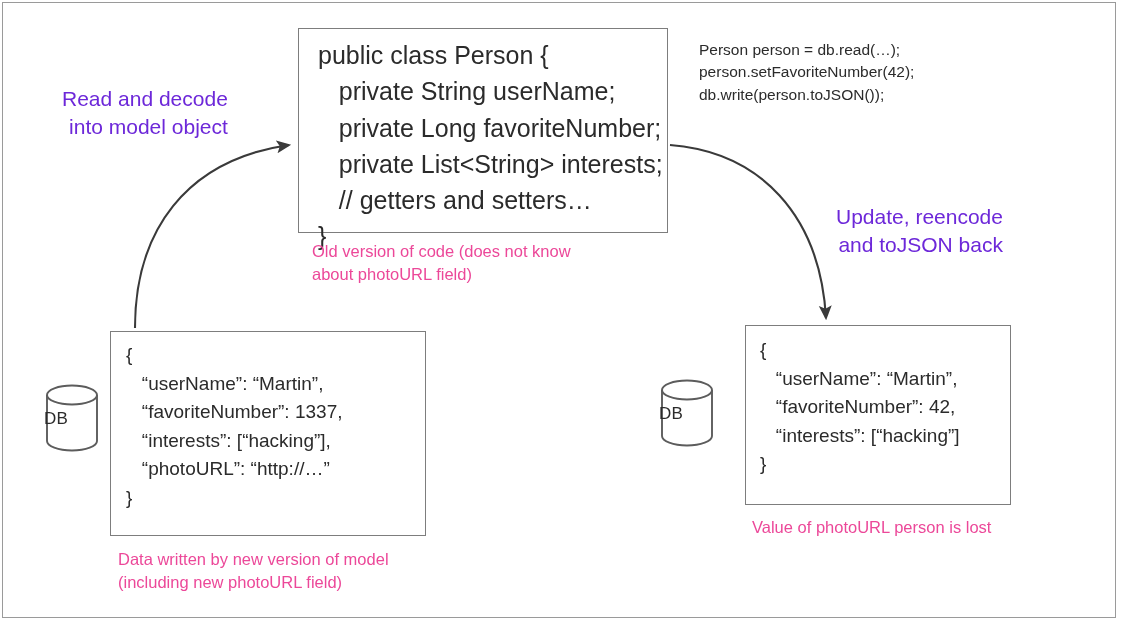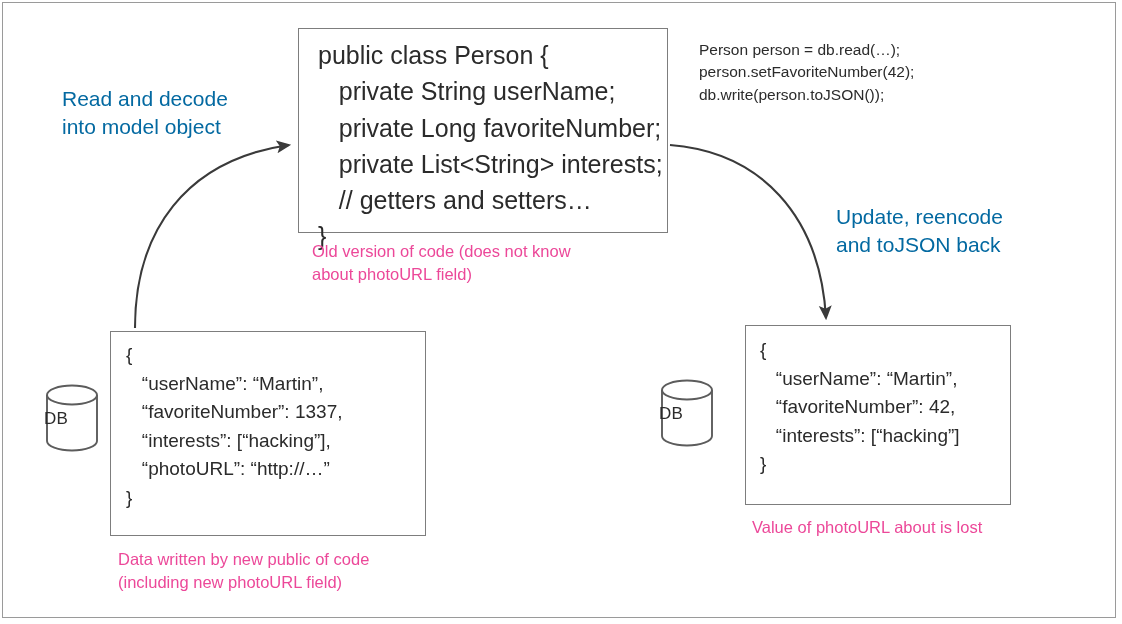--- a/index.html
+++ b/index.html
@@ -90,23 +90,24 @@
   }
   #json-right-text {
     left: 760px;
     top: 336px;
     font-size: 19px;
     line-height: 1.5;
   }
 
   .annotation {
     position: absolute;
-    color: #0369a1;
+    color: #6d28d9;
     white-space: pre;
     line-height: 1.35;
+    text-align: right;
   }
   #anno-read {
     left: 62px;
     top: 85px;
     font-size: 21px;
   }
   #anno-update {
     left: 836px;
     top: 203px;
     font-size: 21px;
@@ -210,34 +211,34 @@
     <span class="db-label">DB</span>
   </div>
 
   <div id="json-left-box" class="box"></div>
   <div id="json-left-text" class="codetext">{
    “userName”: “Martin”,
    “favoriteNumber”: 1337,
    “interests”: [“hacking”],
    “photoURL”: “http://…”
 }</div>
-  <div id="caption-left" class="caption">Data written by new public of code
+  <div id="caption-left" class="caption">Data written by new version of model
 (including new photoURL field)</div>
 
   <svg id="db-right" class="db-icon" width="56" height="74">
     <ellipse cx="28" cy="12" rx="25" ry="9.5" fill="#ffffff" stroke="#5c5c5c" stroke-width="1.9"></ellipse>
     <path d="M 3 12 L 3 58" fill="none" stroke="#5c5c5c" stroke-width="1.9"></path>
     <path d="M 53 12 L 53 58" fill="none" stroke="#5c5c5c" stroke-width="1.9"></path>
     <path d="M 3 58 A 25 9.5 0 0 0 53 58" fill="none" stroke="#5c5c5c" stroke-width="1.9"></path>
   </svg>
   <div style="position:absolute; left:659px; top:378px; width:56px; height:74px; pointer-events:none;">
     <span class="db-label">DB</span>
   </div>
 
   <div id="json-right-box" class="box"></div>
   <div id="json-right-text" class="codetext">{
    “userName”: “Martin”,
    “favoriteNumber”: 42,
    “interests”: [“hacking”]
 }</div>
-  <div id="caption-right" class="caption">Value of photoURL about is lost</div>
+  <div id="caption-right" class="caption">Value of photoURL person is lost</div>
 
 </div>
 
 </body></html>

